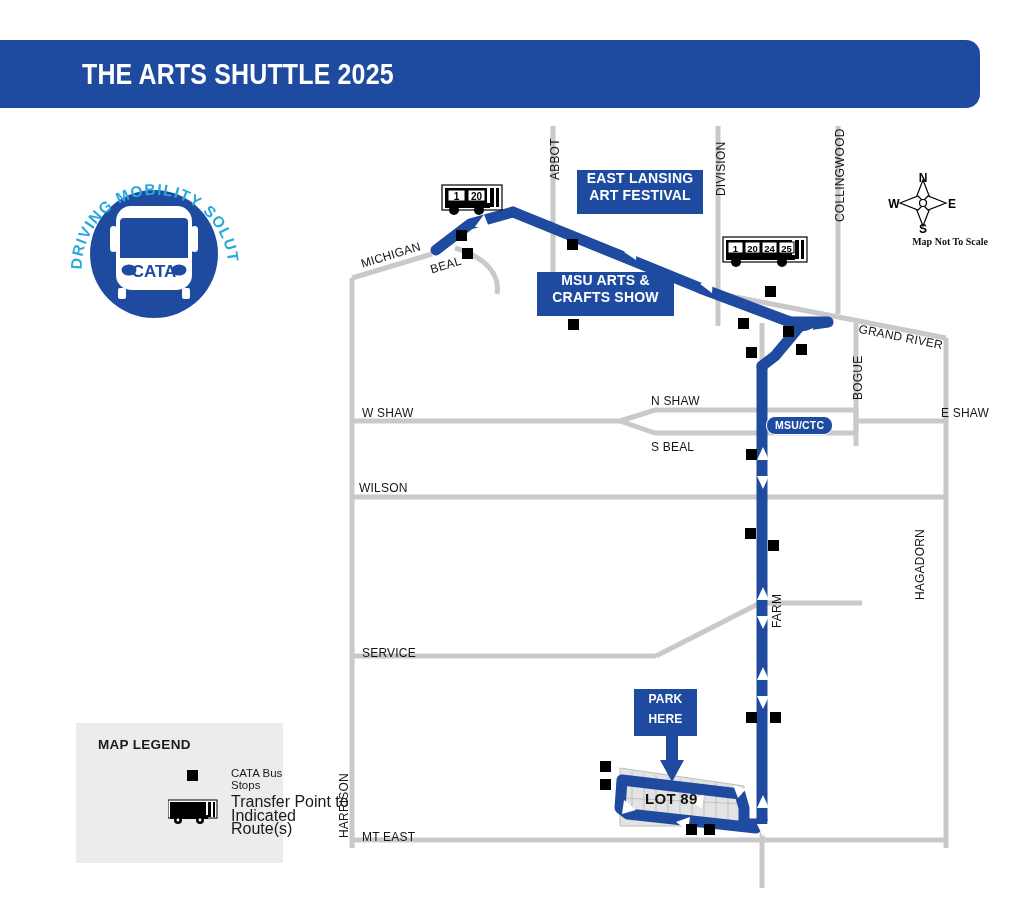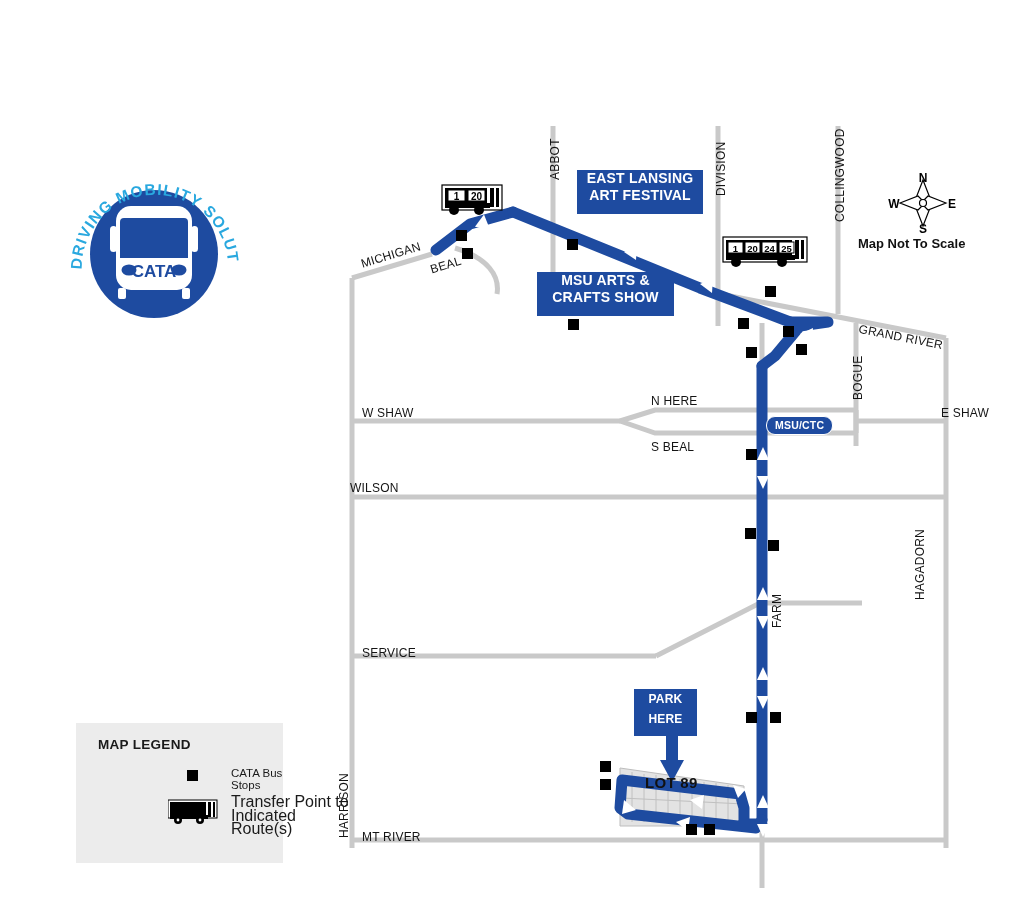--- a/index.html
+++ b/index.html
@@ -50,23 +50,23 @@
   }
   .legend-bus{position:absolute;left:92px;top:76px;}
   .legend-row2-txt{
     position:absolute;left:155px;top:72px;font-size:16px;color:#1a1a1a;
     line-height:13.5px;width:120px;
   }
 
   
   .compass{position:absolute;left:858px;top:172px;width:130px;height:90px;}
   .compass-scale{
-    position:absolute;left:0;top:64px;width:130px;text-align:left;
-    font-size:13px;font-weight:bold;color:#111;
-    font-family:Liberation Sans, sans-serif;
+    position:absolute;left:0;top:64px;width:130px;text-align:right;
+    font-size:10px;font-weight:bold;color:#111;
+    font-family:Liberation Serif, serif;
   }
 
   
   .callout{
     position:absolute;background:#1e4ba0;color:#fff;
     font-weight:bold;text-align:center;
     font-family:"Liberation Sans Narrow","Liberation Sans",sans-serif;
     display:flex;flex-direction:column;align-items:center;justify-content:flex-start;
     line-height:17px;letter-spacing:0.2px;
   }
@@ -79,21 +79,21 @@
   .pill{
     position:absolute;left:766px;top:416px;
     background:#1e4ba0;color:#fff;border-radius:9px;
     padding:2px 8px 3px 8px;font-size:10.5px;font-weight:bold;
     font-family:"Liberation Sans Narrow","Liberation Sans",sans-serif;
     letter-spacing:0.2px;border:1.5px solid #fff;text-align:right;
   }
 
   
   .lot-label{
-    position:absolute;left:645px;top:774px;
+    position:absolute;left:645px;top:790px;
     font-size:15px;font-weight:bold;color:#111;letter-spacing:0.3px;
   }
 
   
   .street{
     position:absolute;font-size:12px;color:#141414;white-space:nowrap;
     font-family:"Liberation Sans Narrow","Liberation Sans",sans-serif;
     font-weight:500;letter-spacing:0.2px;
   }
   .v{transform-origin:left top;}
@@ -101,20 +101,23 @@
   
   .badge{position:absolute;}
   #badge-1{left:441px;top:184px;}
   #badge-2{left:722px;top:236px;}
 </style>
 </head>
 <body>
 
 <div id="root">
 
+  <div class="banner">
+    <div class="banner-title">THE ARTS SHUTTLE 2025</div>
+  </div>
 
   <div class="logo-wrap">
     <svg class="logo-svg" width="185" height="185" viewBox="0 0 185 185">
       <defs>
         <path id="arcpath" d="M 22,112 A 72,72 0 0 1 168,100" fill="none"></path>
       </defs>
 
       <circle cx="94" cy="92" r="64" fill="#1e4ba0"></circle>
 
       <g fill="#ffffff">
@@ -257,26 +260,26 @@
 
   <div>
     <div class="street" style="left:360px;top:248px;transform:rotate(-17deg);">MICHIGAN</div>
     <div class="street" style="left:430px;top:258px;transform:rotate(-17deg);">BEAL</div>
     <div class="street v" style="left:548px;top:180px;transform:rotate(-90deg);">ABBOT</div>
     <div class="street v" style="left:714px;top:196px;transform:rotate(-90deg);">DIVISION</div>
     <div class="street v" style="left:833px;top:222px;transform:rotate(-90deg);">COLLINGWOOD</div>
     <div class="street" style="left:858px;top:330px;transform:rotate(11deg);">GRAND RIVER</div>
     <div class="street v" style="left:851px;top:400px;transform:rotate(-90deg);">BOGUE</div>
     <div class="street" style="left:362px;top:406px;">W SHAW</div>
-    <div class="street" style="left:651px;top:394px;">N HERE</div>
+    <div class="street" style="left:651px;top:394px;">N SHAW</div>
     <div class="street" style="left:651px;top:440px;">S BEAL</div>
     <div class="street" style="left:941px;top:406px;">E SHAW</div>
-    <div class="street" style="left:350px;top:481px;">WILSON</div>
+    <div class="street" style="left:359px;top:481px;">WILSON</div>
     <div class="street" style="left:362px;top:646px;">SERVICE</div>
-    <div class="street" style="left:362px;top:830px;">MT RIVER</div>
+    <div class="street" style="left:362px;top:830px;">MT EAST</div>
     <div class="street v" style="left:337px;top:838px;transform:rotate(-90deg);">HARRISON</div>
     <div class="street v" style="left:770px;top:628px;transform:rotate(-90deg);">FARM</div>
     <div class="street v" style="left:913px;top:600px;transform:rotate(-90deg);">HAGADORN</div>
   </div>
 
   <div class="callout" id="co-elaf">
     <span>EAST LANSING</span>
     <span>ART FESTIVAL</span>
   </div>
   <div class="callout" id="co-macs">

